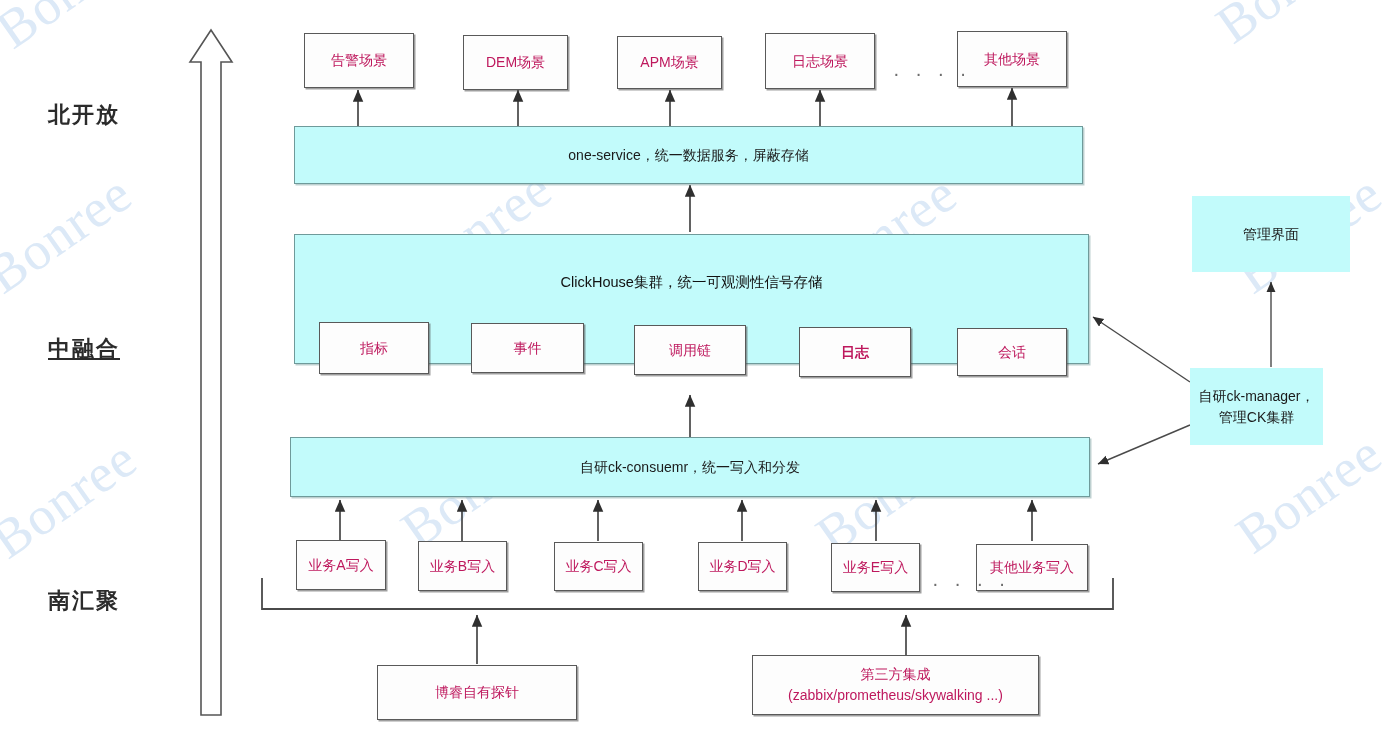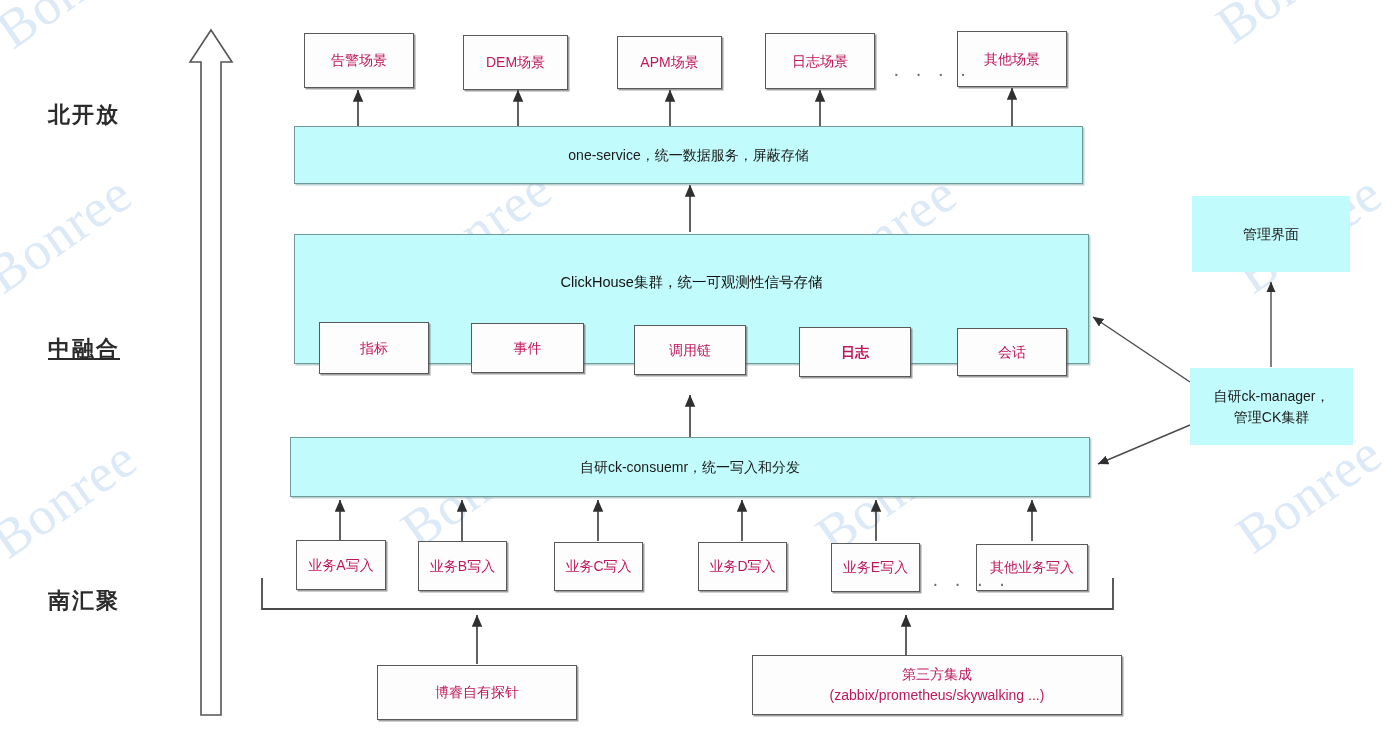--- a/index.html
+++ b/index.html
@@ -225,26 +225,26 @@
     <span>业务E写入</span>
   </div>
   <div class="dots" style="left:932px; top:572px;">· · · ·</div>
   <div class="box box-white" style="left:976px; top:544px; width:112px; height:47px;">
     <span>其他业务写入</span>
   </div>
 
   <div class="box box-white" style="left:377px; top:665px; width:200px; height:55px;">
     <span>博睿自有探针</span>
   </div>
-  <div class="box box-white" style="left:752px; top:655px; width:370px; height:60px; flex-direction:column; gap:2px;text-align:right;">
+  <div class="box box-white" style="left:752px; top:655px; width:287px; height:60px; flex-direction:column; gap:2px;text-align:right;">
     <span>第三方集成</span>
     <span>(zabbix/prometheus/skywalking ...)</span>
   </div>
 
   <div class="box box-cyan-plain" style="left:1192px; top:196px; width:158px; height:76px;">
     <span>管理界面</span>
   </div>
-  <div class="box box-cyan-plain" style="left:1190px; top:368px; width:163px; height:77px; flex-direction:column; gap:2px;">
+  <div class="box box-cyan-plain" style="left:1190px; top:368px; width:133px; height:77px; flex-direction:column; gap:2px;">
     <span>自研ck-manager，</span>
     <span>管理CK集群</span>
   </div>
 
 </div>
 
 </body></html>

